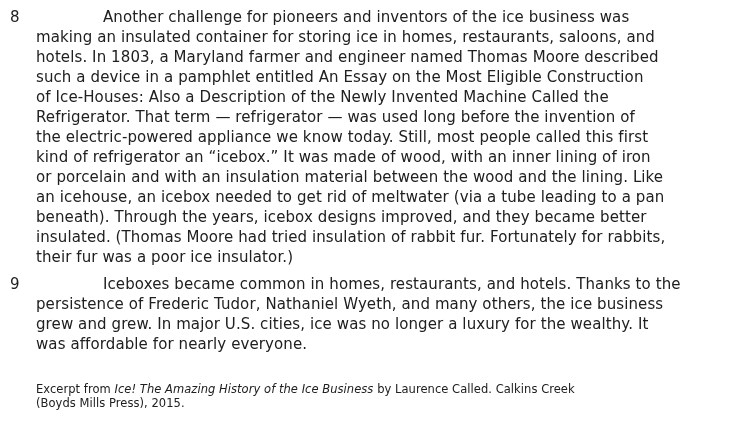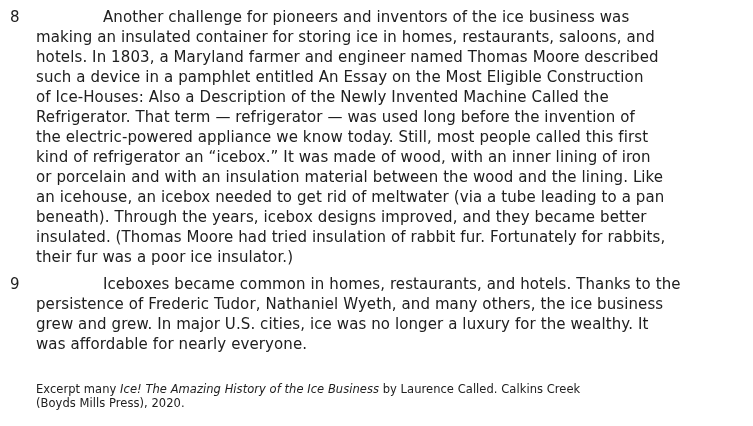--- a/index.html
+++ b/index.html
@@ -72,17 +72,17 @@
 
   <div class="para">
     <div class="para-num">9</div>
     <div class="para-text">Iceboxes became common in homes, restaurants, and hotels. Thanks to the
 persistence of Frederic Tudor, Nathaniel Wyeth, and many others, the ice business
 grew and grew. In major U.S. cities, ice was no longer a luxury for the wealthy. It
 was affordable for nearly everyone.</div>
   </div>
 
   <div class="citation">
-    <div><span>Excerpt many </span><em>Ice! The Amazing History of the Ice Business</em><span> by Laurence Called. Calkins Creek</span></div>
-    <div>(Boyds Mills Press), 2020.</div>
+    <div><span>Excerpt from </span><em>Ice! The Amazing History of the Ice Business</em><span> by Laurence Called. Calkins Creek</span></div>
+    <div>(Boyds Mills Press), 2015.</div>
   </div>
 
 </div>
 
 </body></html>

